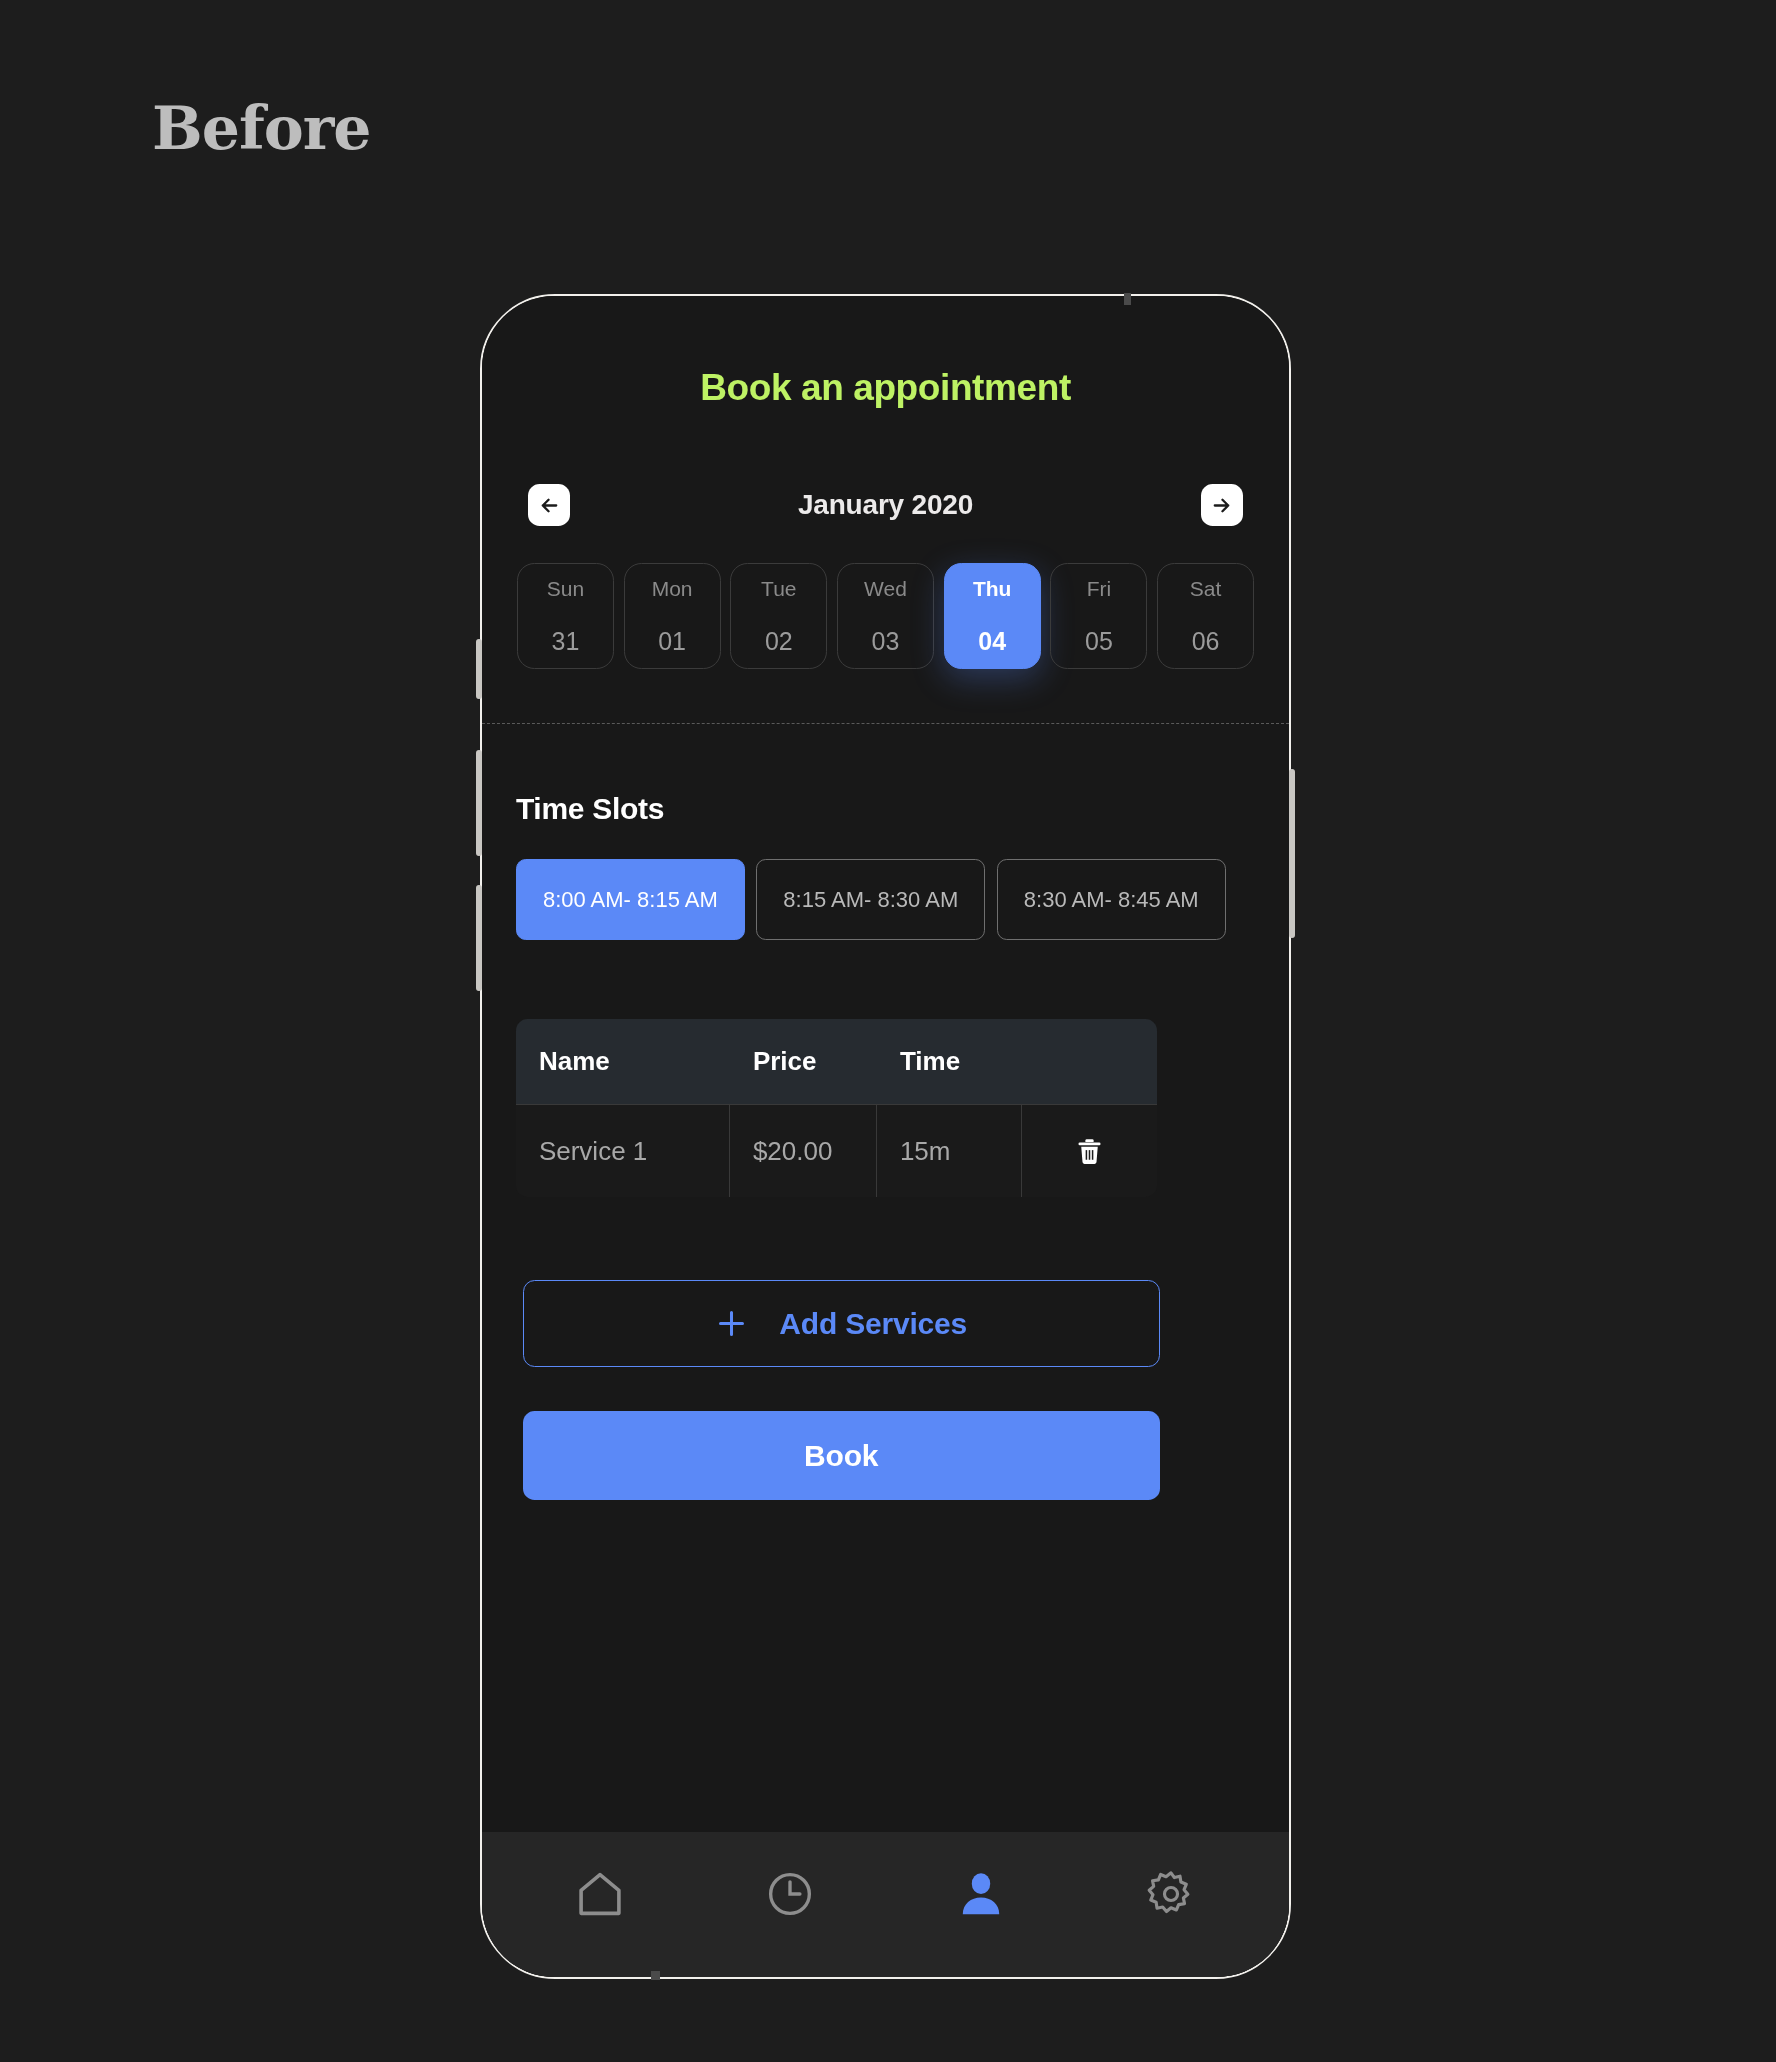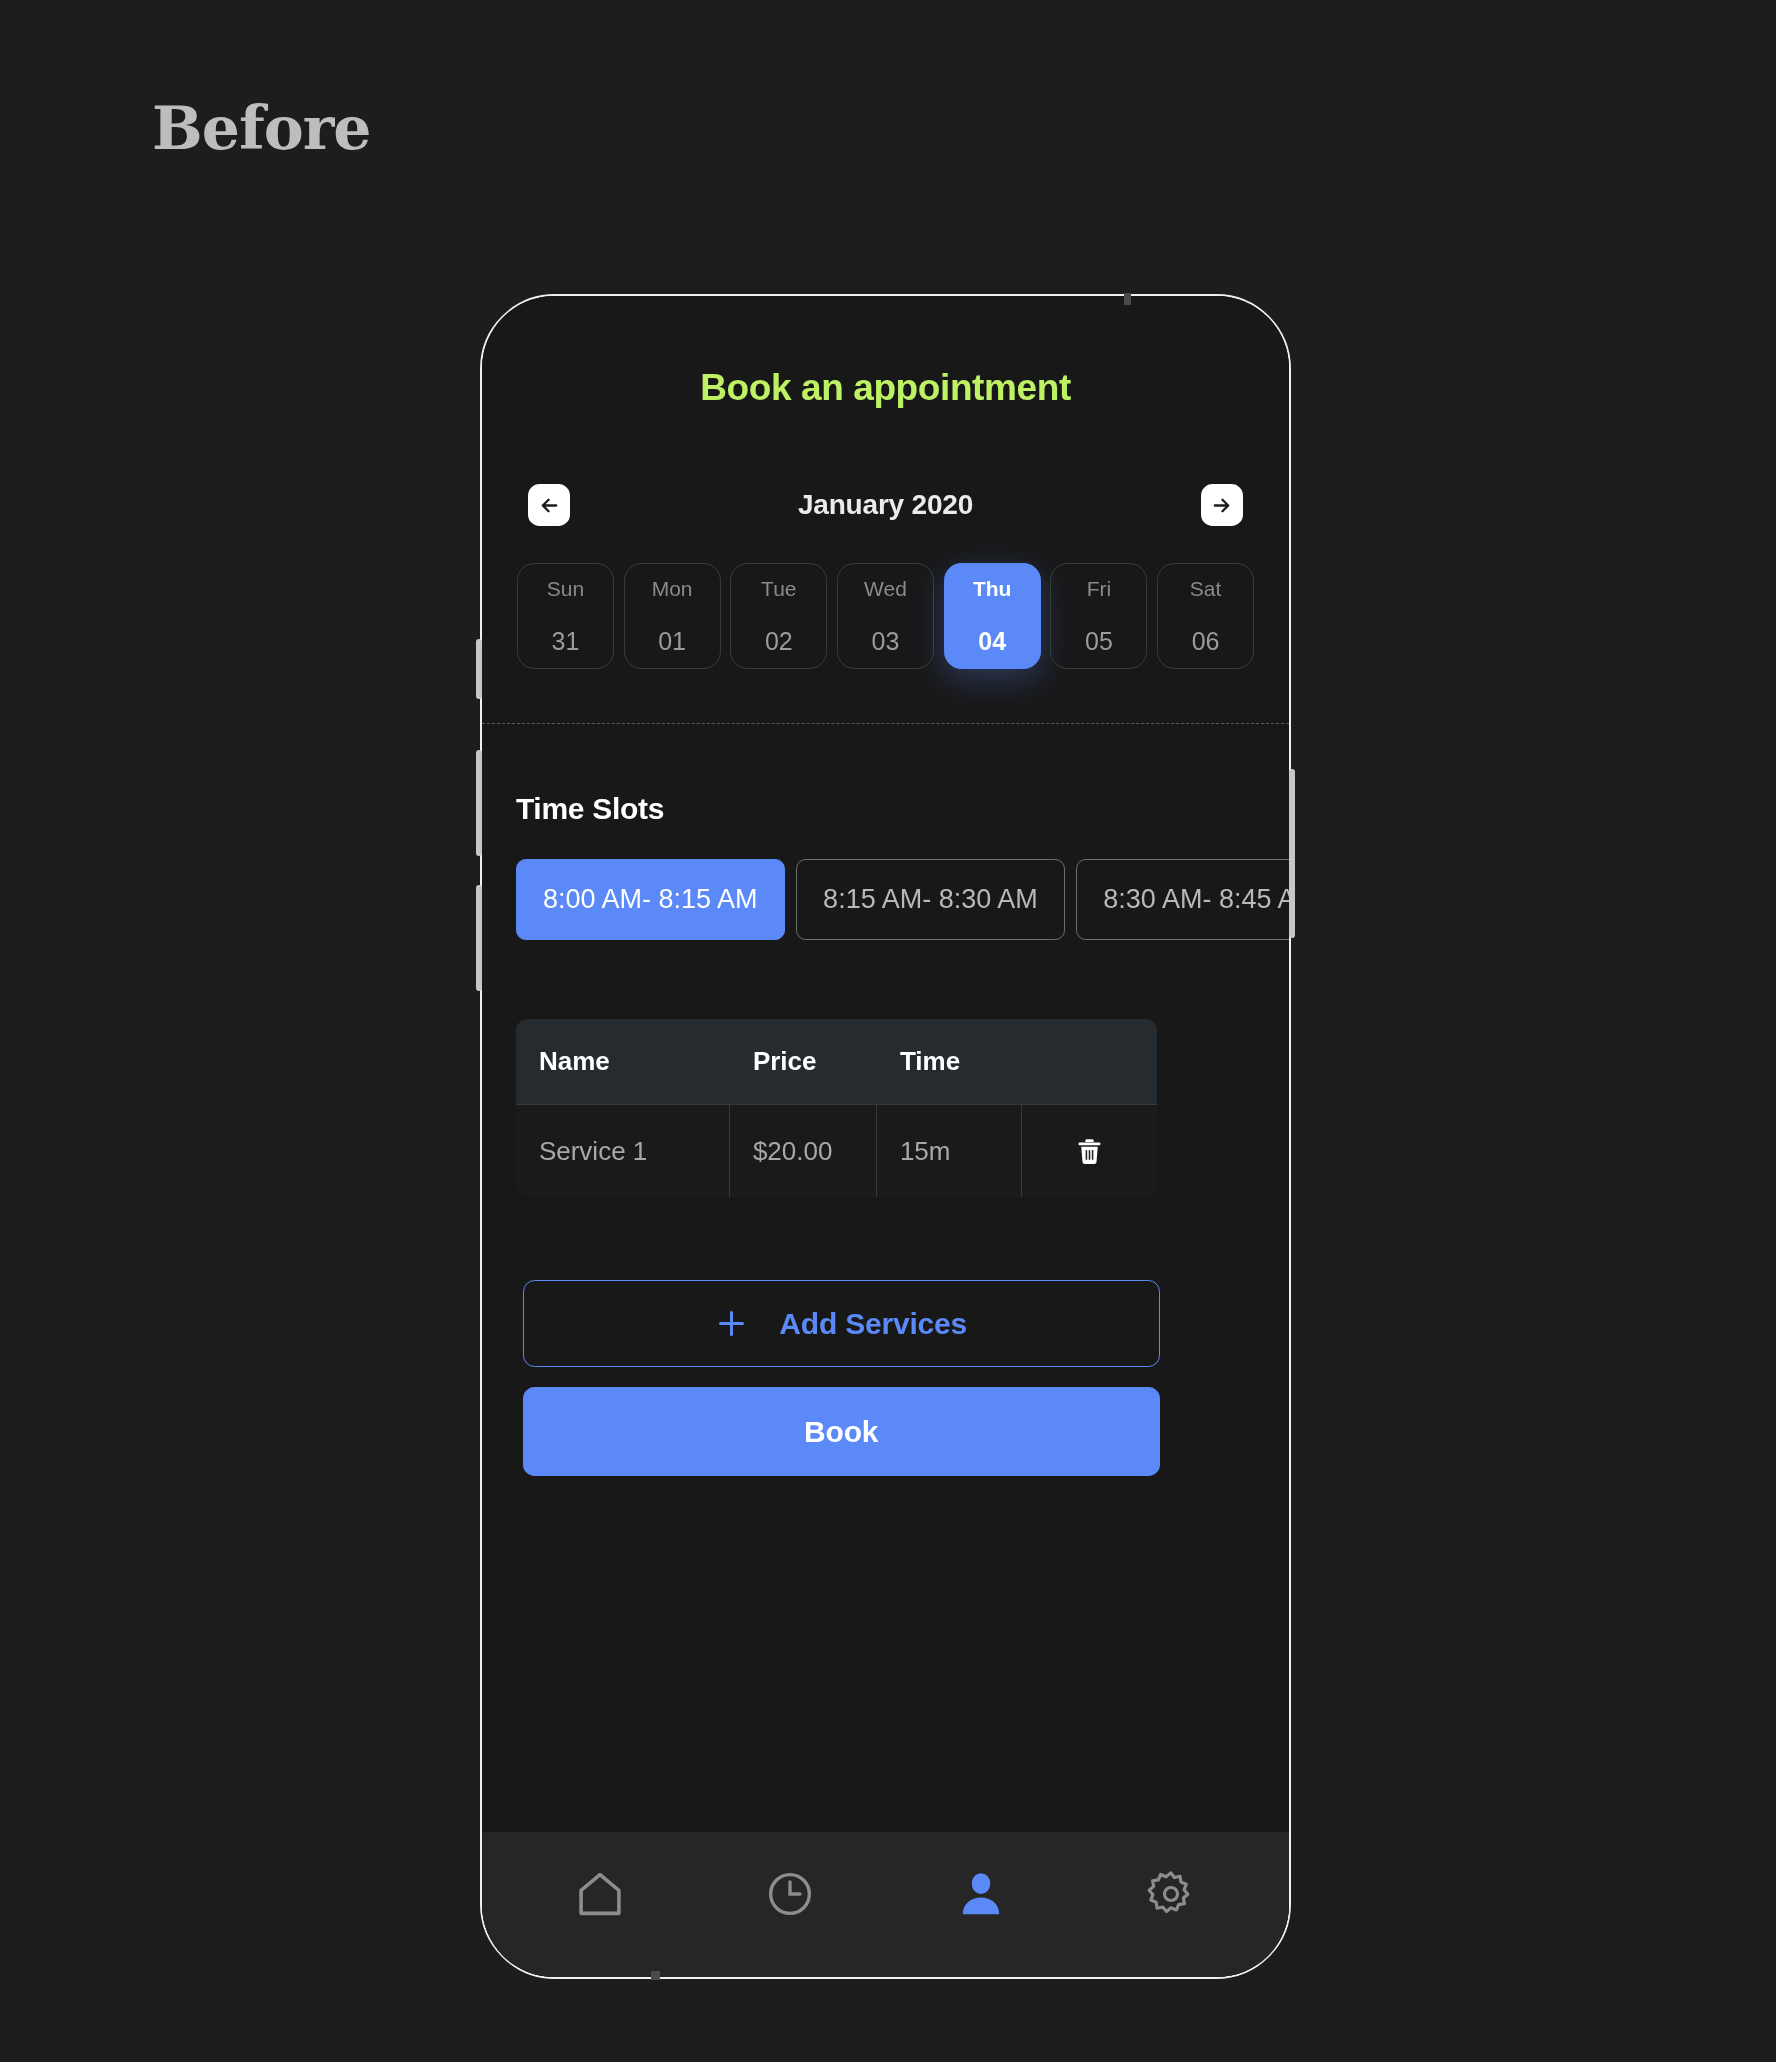--- a/index.html
+++ b/index.html
@@ -201,21 +201,21 @@
   .slot {
     flex: 0 0 auto;
     height: 81px;
     padding: 0 26px;
     border-radius: 9.7px;
     border: 1.4px solid #6f6f6f;
     display: flex;
     align-items: center;
     justify-content: center;
     color: #b9b9b9;
-    font-size: 27px;
+    font-size: 22px;
     white-space: nowrap;
   }
   .slot.active {
     background: #5b89f7;
     border-color: #5b89f7;
     color: #ffffff;
   }
 
   
   .svc-table {
@@ -281,21 +281,21 @@
     gap: 31px;
     background: transparent;
     color: #5b89f7;
     font-size: 30px;
     font-weight: bold;
     letter-spacing: -0.2px;
   }
   .plus-icon { display: block; }
 
   .book-btn {
-    margin-top: 20px;
+    margin-top: 44px;
     margin-left: 9.7px;
     width: 637px;
     height: 89px;
     border-radius: 11.6px;
     background: #5b89f7;
     display: flex;
     align-items: center;
     justify-content: center;
     color: #ffffff;
     font-size: 30px;

